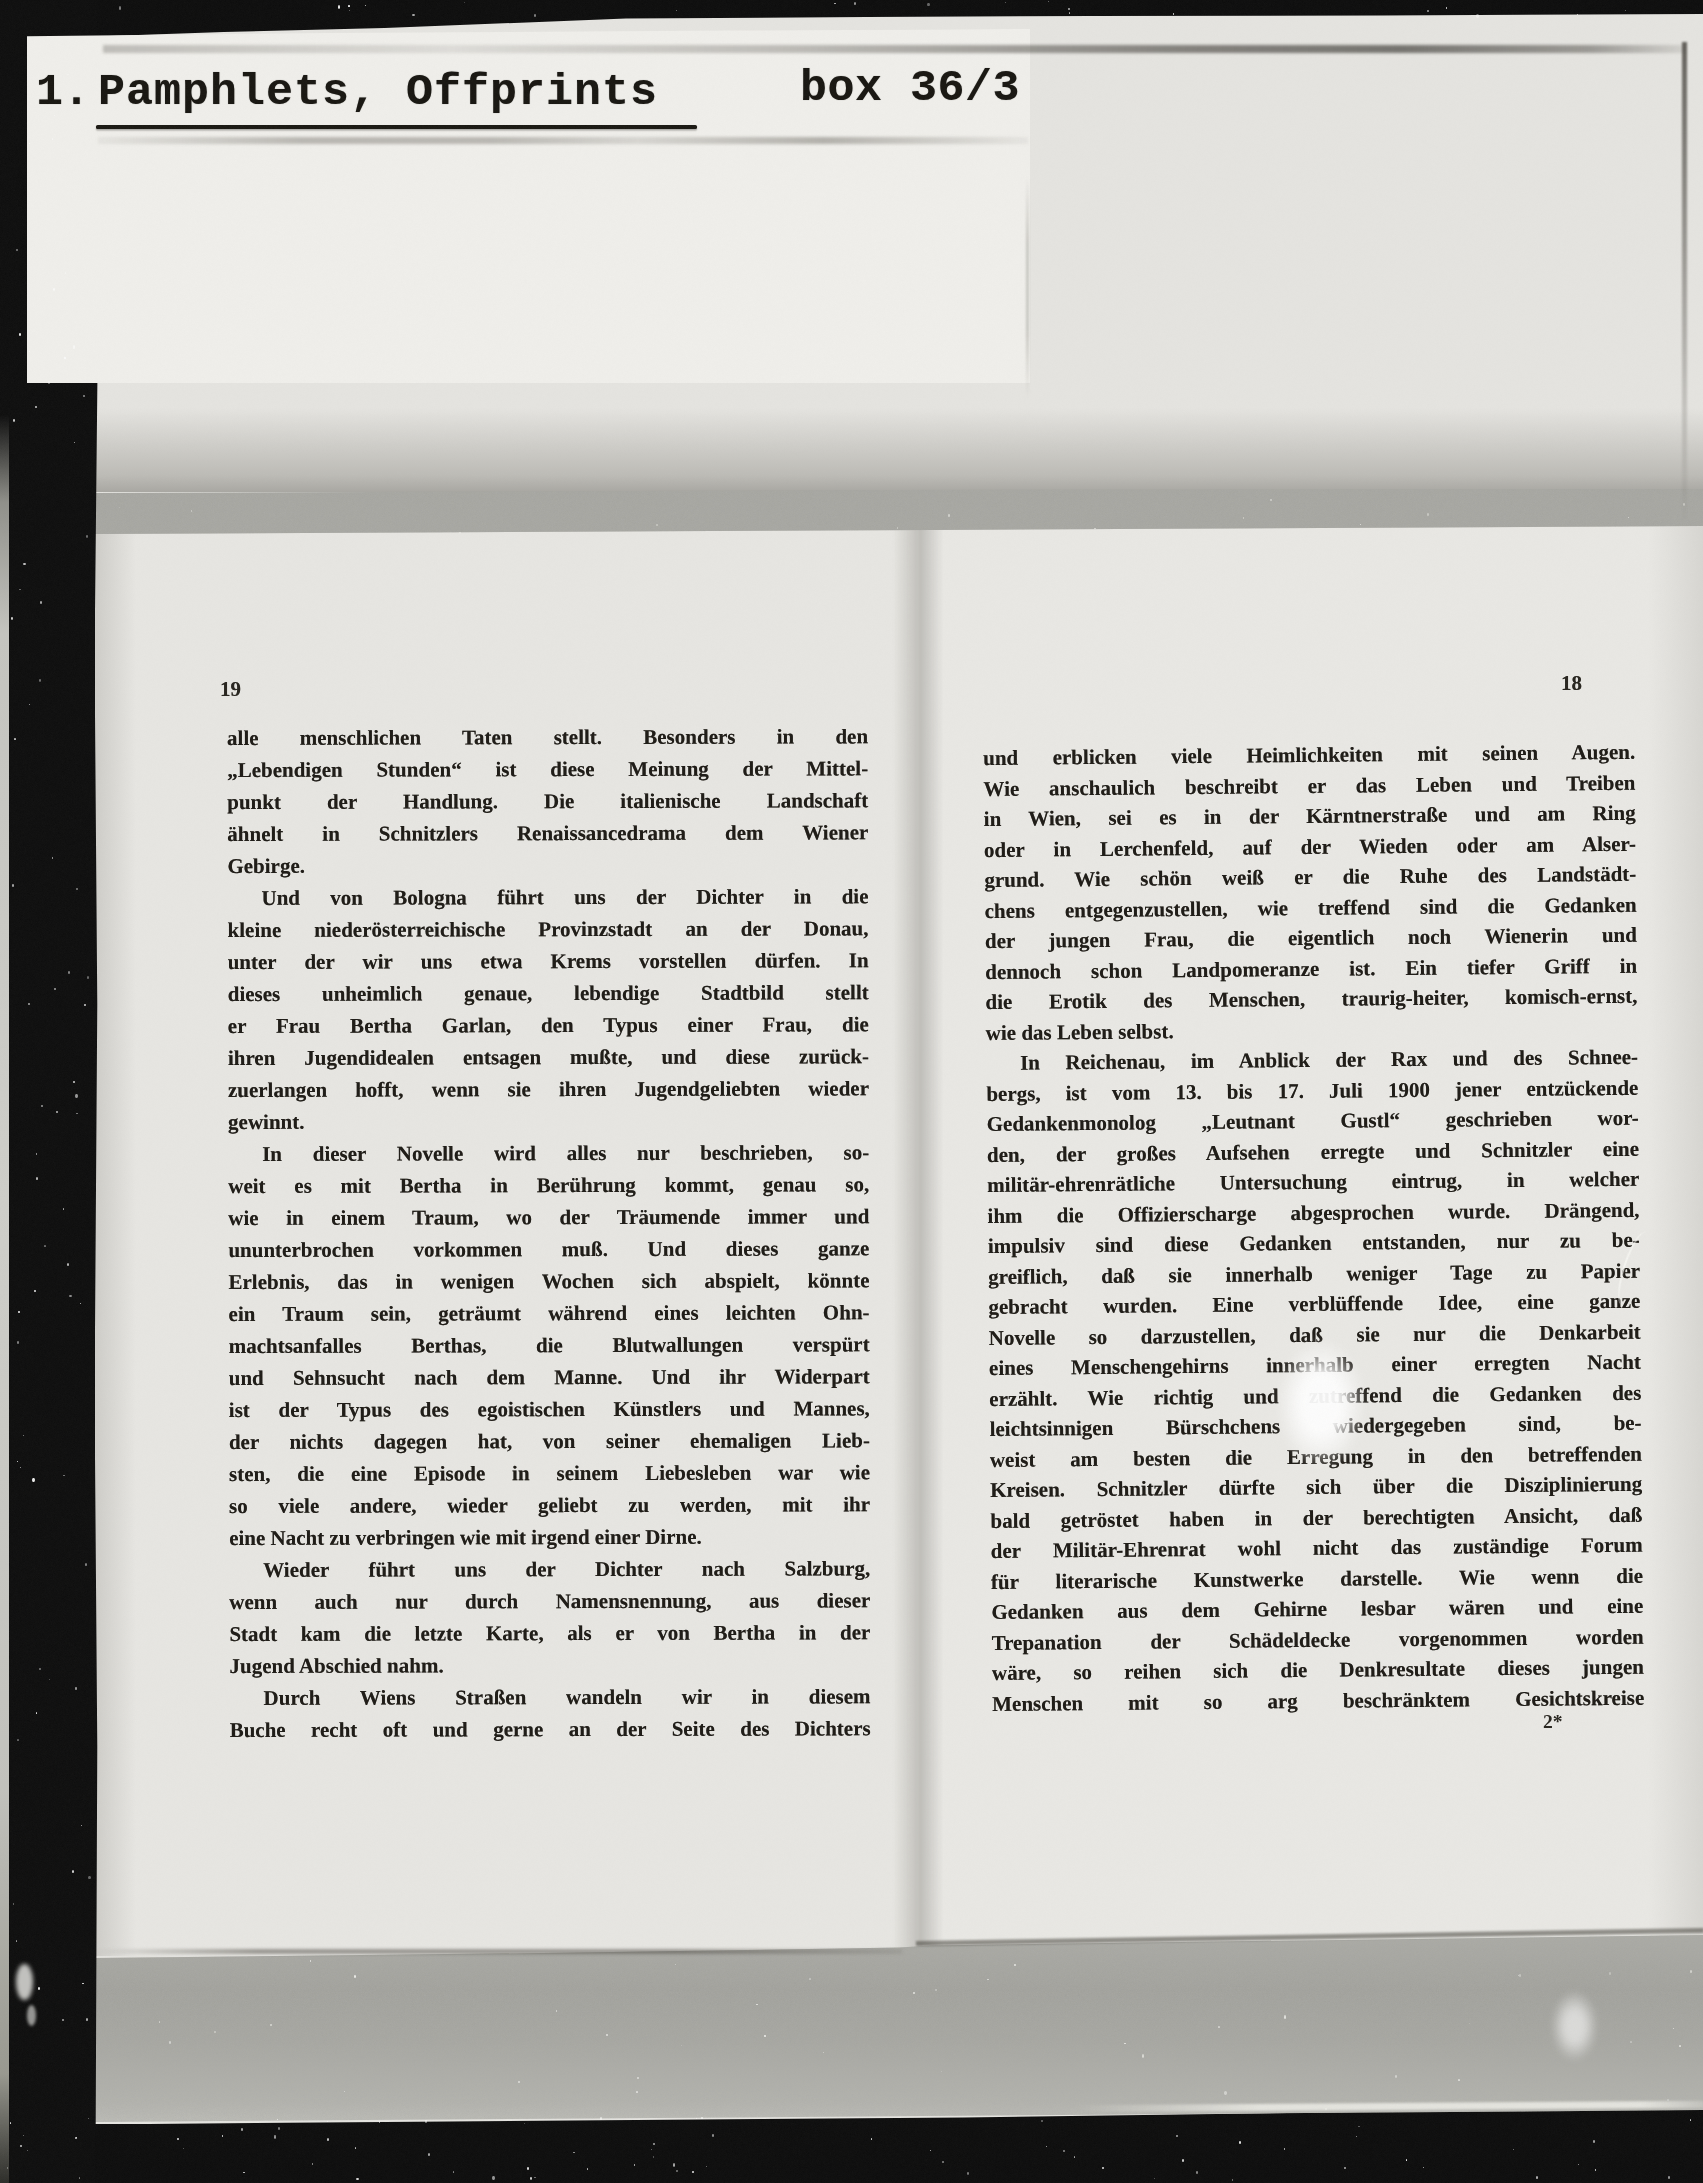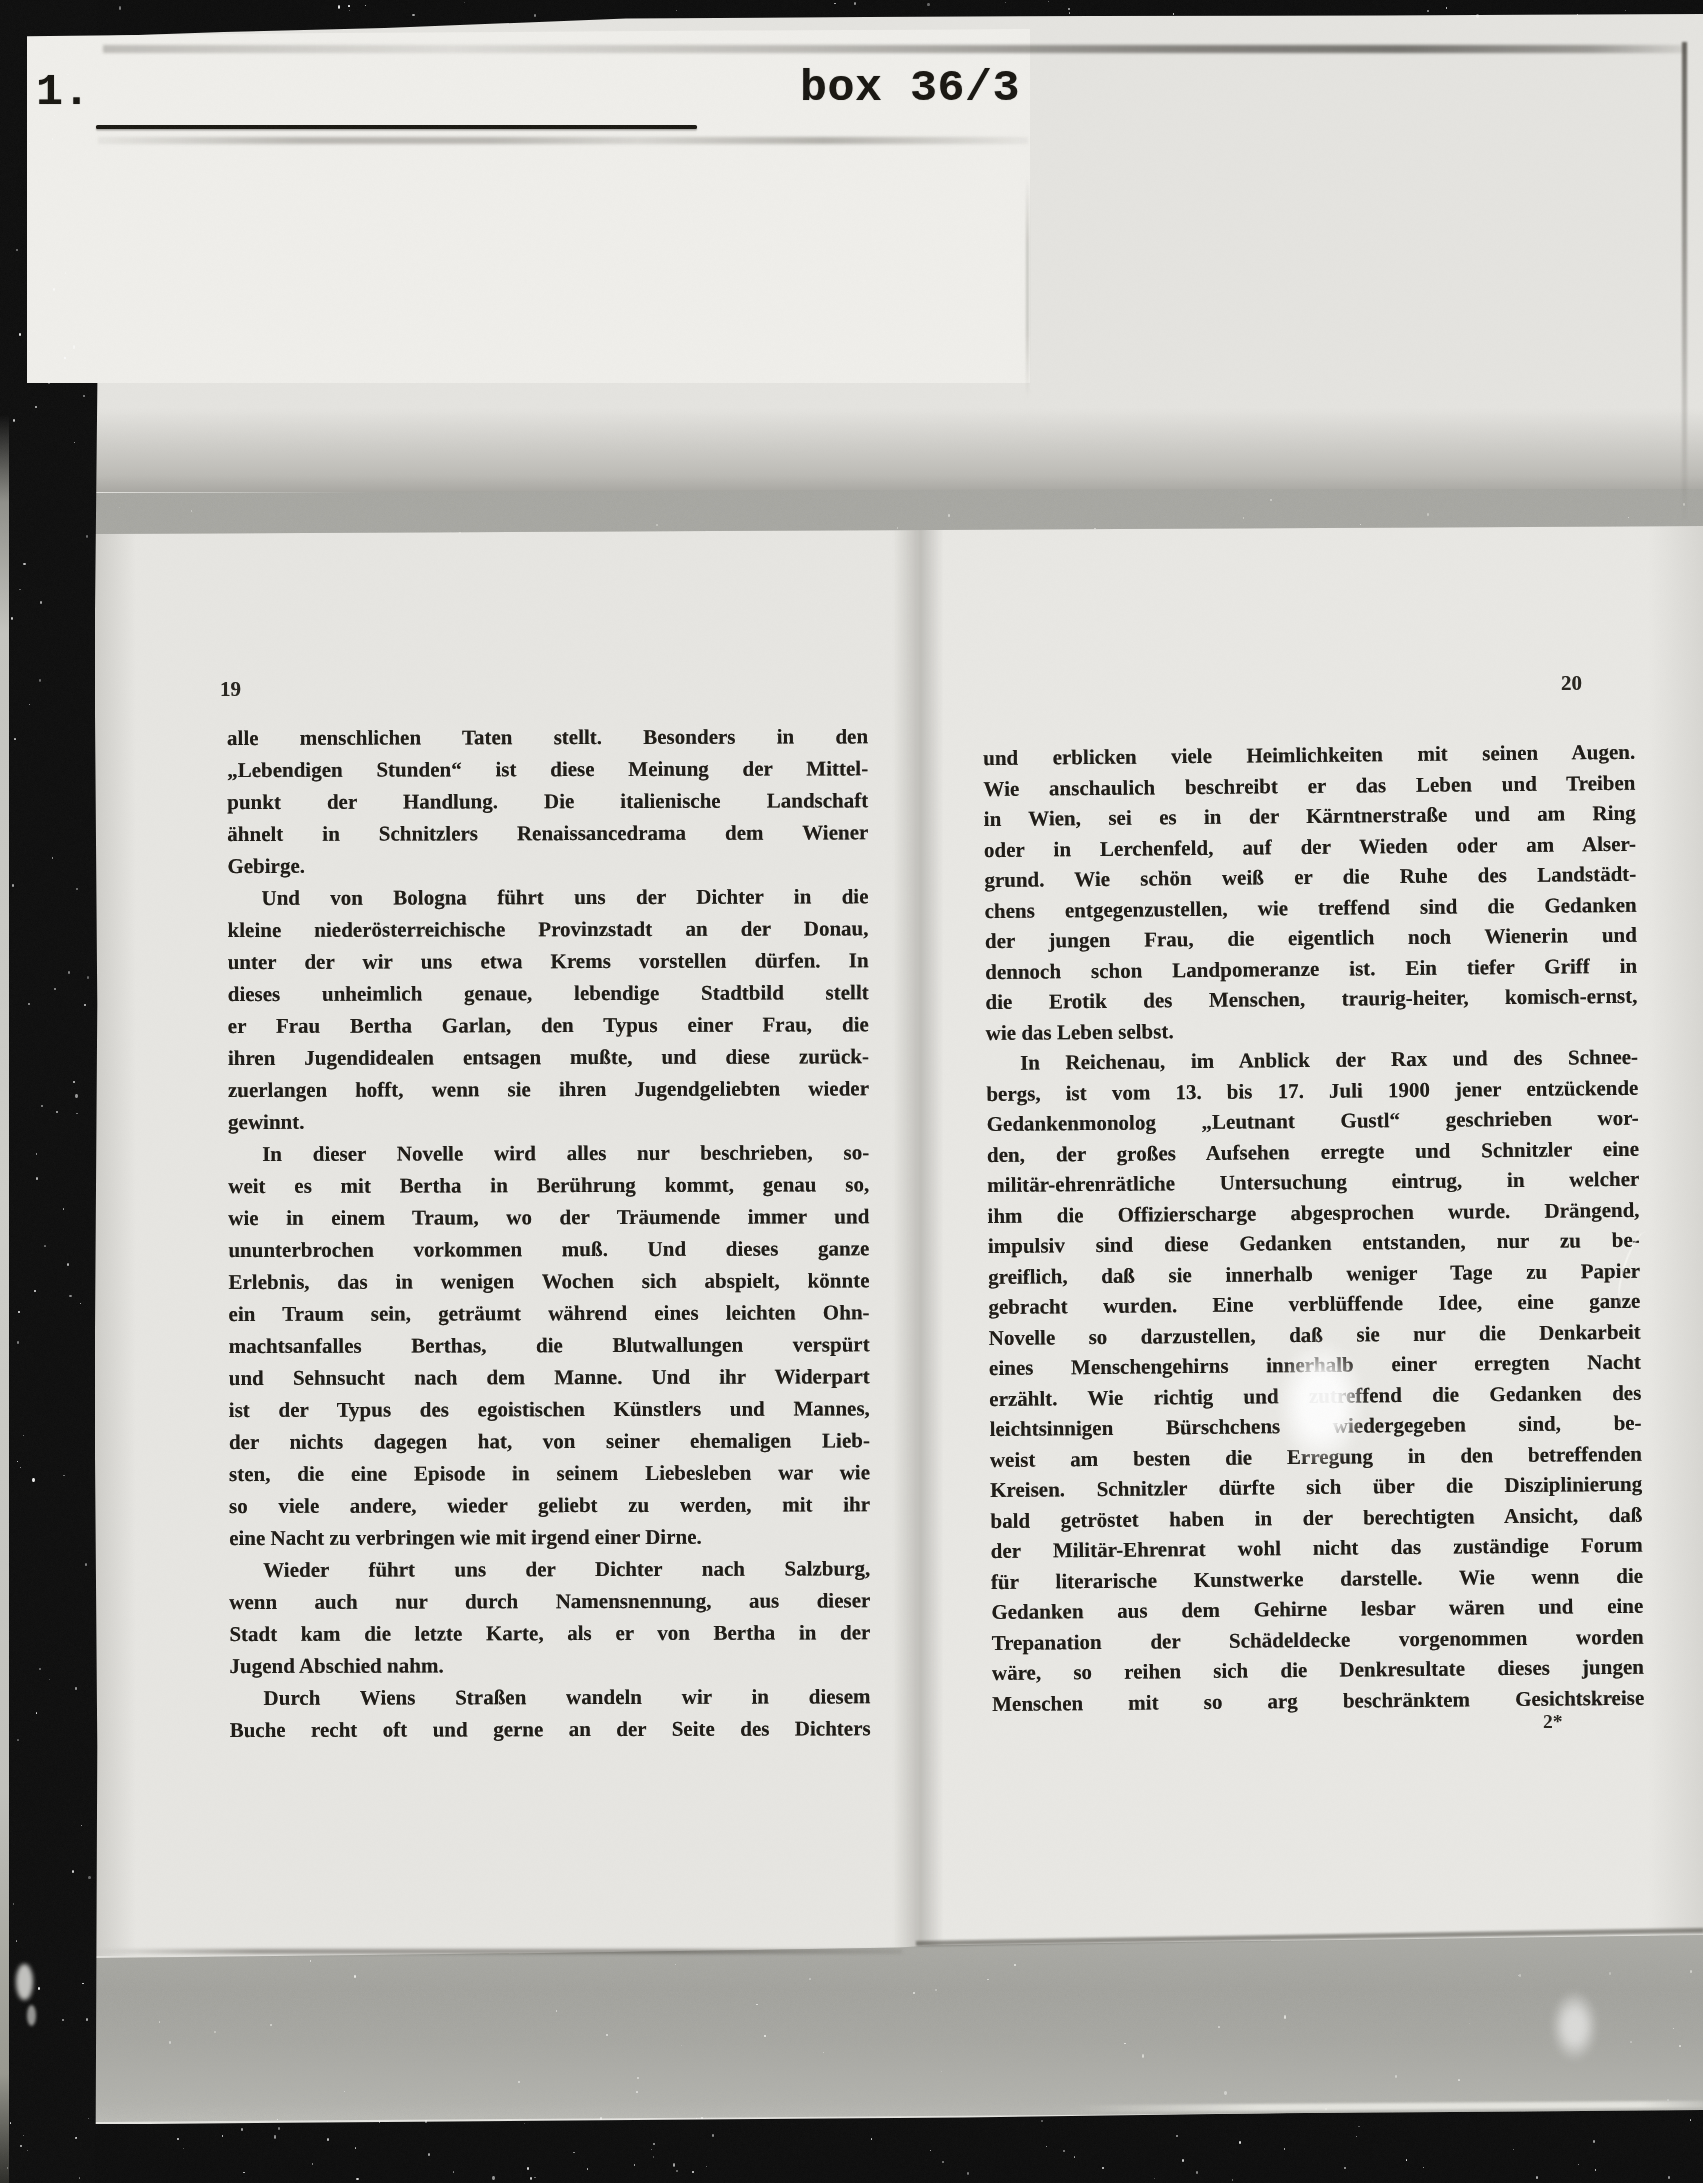--- a/index.html
+++ b/index.html
@@ -151,25 +151,26 @@
   <div class="strip-dust1"></div>
   <div class="strip-dust2"></div>
 
   <div class="label-sheet"></div>
   <div class="label-edge-r"></div>
   <div class="smudge1"></div>
   <div class="smudge2"></div>
   <div class="crease-r"></div>
 
   <span class="lbl lbl-num">1.</span>
+  <span class="lbl lbl-title">Pamphlets, Offprints</span>
   <span class="lbl lbl-box">box 36/3</span>
   <div class="lbl-underline"></div>
 
   <div class="pagenum" id="num-left">19</div>
-  <div class="pagenum" id="num-right">20</div>
+  <div class="pagenum" id="num-right">18</div>
 
   <div class="col" id="col-left">
       <div class="line">alle menschlichen Taten stellt.  Besonders in den</div>
       <div class="line">„Lebendigen Stunden“ ist diese Meinung der Mittel-</div>
       <div class="line">punkt der Handlung.  Die italienische Landschaft</div>
       <div class="line">ähnelt in Schnitzlers Renaissancedrama dem Wiener</div>
       <div class="line end">Gebirge.</div>
       <div class="line ind">Und von Bologna führt uns der Dichter in die</div>
       <div class="line">kleine niederösterreichische Provinzstadt an der Donau,</div>
       <div class="line">unter der wir uns etwa Krems vorstellen dürfen.  In</div>

